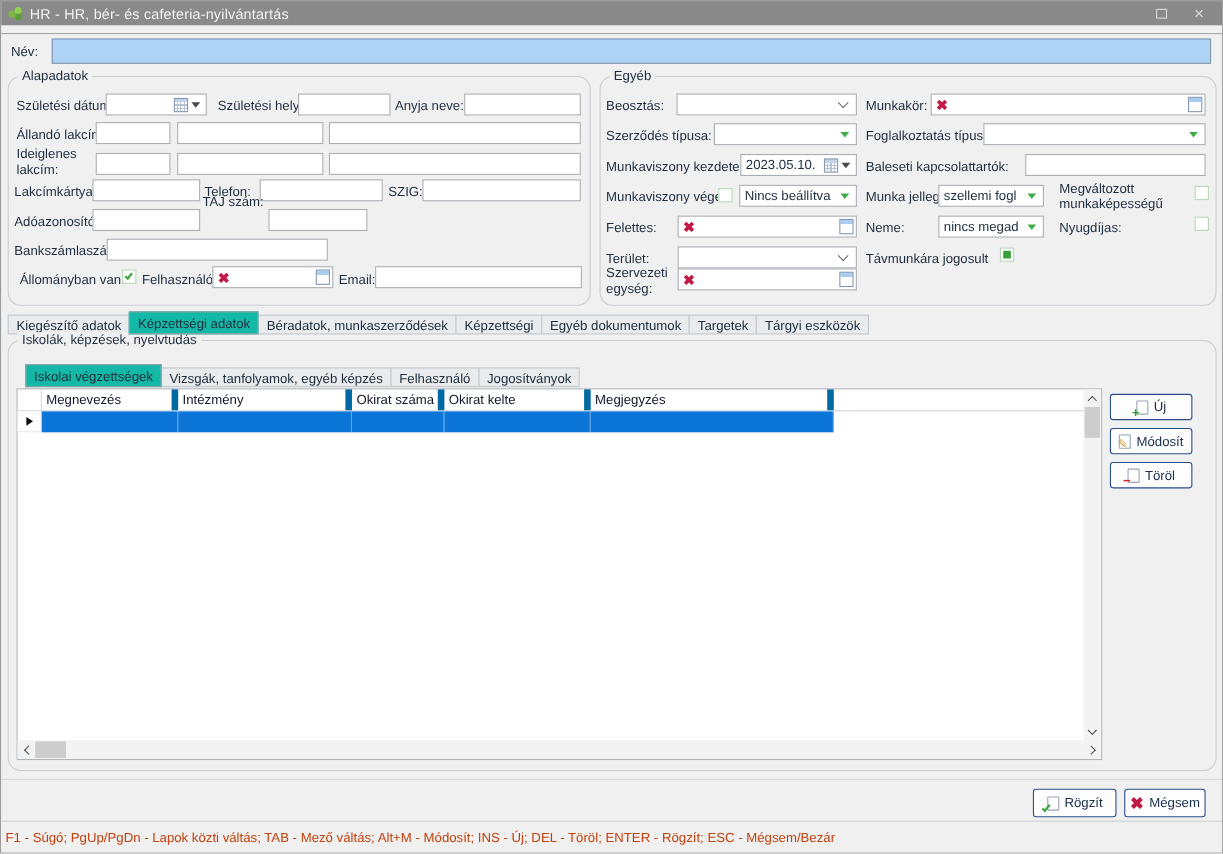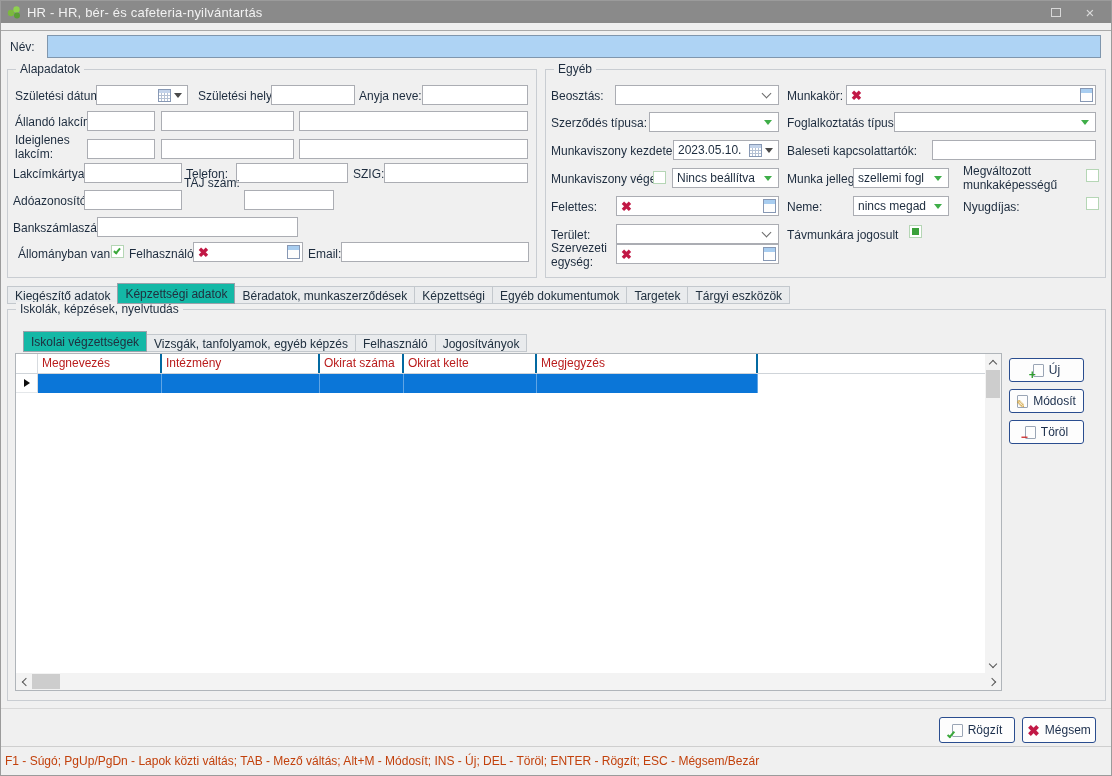--- a/index.html
+++ b/index.html
@@ -33,31 +33,31 @@
   .ic-cal { width:13px; height:13px; flex:0 0 13px; border:1px solid #8798b4; background:
       linear-gradient(#c3d3ea 0 3px, rgba(0,0,0,0) 3px),
       repeating-linear-gradient(to right, rgba(0,0,0,0) 0 2px, #b4c1d4 2px 3px),
       repeating-linear-gradient(to bottom, rgba(0,0,0,0) 0 2px, #b4c1d4 2px 3px), #fff; }
   .ic-win { width:13px; height:14px; flex:0 0 13px; border:1px solid #8798b4; background:linear-gradient(#a8cdf0 0 4px, #fdfdfd 4px); margin-right:2px; }
   .redx { color:#c11845; font-weight:bold; font-size:13px; line-height:1; padding:0 2px 0 4px; }
   .chk { position:absolute; width:13px; height:13px; background:#fff; border:1px solid #b5d6b5; }
   .tick { position:absolute; left:3px; top:1px; width:4px; height:7px; border-right:2px solid #3aa83a; border-bottom:2px solid #3aa83a; transform:rotate(40deg); }
   .chk-fill { position:absolute; left:2px; top:2px; width:7px; height:7px; background:#3aa13a; }
   
-  .gbox { position:absolute; border:1px solid #c9cdd2; border-radius:0; }
+  .gbox { position:absolute; border:1px solid #c9cdd2; border-radius:12px; }
   .gbox .legend { position:absolute; top:-8px; left:8px; background:#f0f0f0; padding:0 4px; }
   
   .tabstrip { position:absolute; display:flex; align-items:flex-end; }
   .tab { height:18px; padding:1px 7px 0 7px; background:#e9ebed; border:1px solid #c3c8cd; margin-right:-1px;
     display:flex; align-items:center; white-space:nowrap; color:#20303f; }
   .tab.active { height:21px; background:#14b8a6; border-color:#9aa2ab; position:relative; z-index:2; }
   
   .grid { position:absolute; background:#fff; border:1px solid #b0b5ba; }
   .g-head { position:absolute; left:0; top:0; right:0; height:20px; border-bottom:1px solid #cfd4d9; display:flex; }
-  .g-hcell { border-right:2px solid #0369a1; padding:2px 0 0 4px; color:#b91c1c; white-space:nowrap; overflow:hidden; }
+  .g-hcell { border-right:6px solid #0369a1; padding:2px 0 0 4px; color:#0f172a; white-space:nowrap; overflow:hidden; }
   .g-ind { width:22px; flex:0 0 22px; border-right:1px solid #d7dbdf; }
   .g-row { position:absolute; left:0; top:20px; height:19px; display:flex; }
   .g-rind { width:22px; flex:0 0 22px; background:#fff; border-right:1px solid #d7dbdf; border-bottom:1px solid #e4e7ea; display:flex; align-items:center; justify-content:center; }
   .tri-right { width:0; height:0; border-left:6px solid #0d0d0d; border-top:4px solid transparent; border-bottom:4px solid transparent; }
   .g-cell { background:#0b76d8; border-right:1px solid rgba(255,255,255,.35); }
   
   .vscroll { position:absolute; right:0; top:0; bottom:17px; width:16px; background:#f3f3f3; }
   .hscroll { position:absolute; left:0; right:0; bottom:0; height:17px; background:#f3f3f3; }
   .sb-btn { position:absolute; width:16px; height:16px; display:flex; align-items:center; justify-content:center; }
   .sc { width:6px; height:6px; border-right:1.4px solid #555; border-bottom:1.4px solid #555; }

